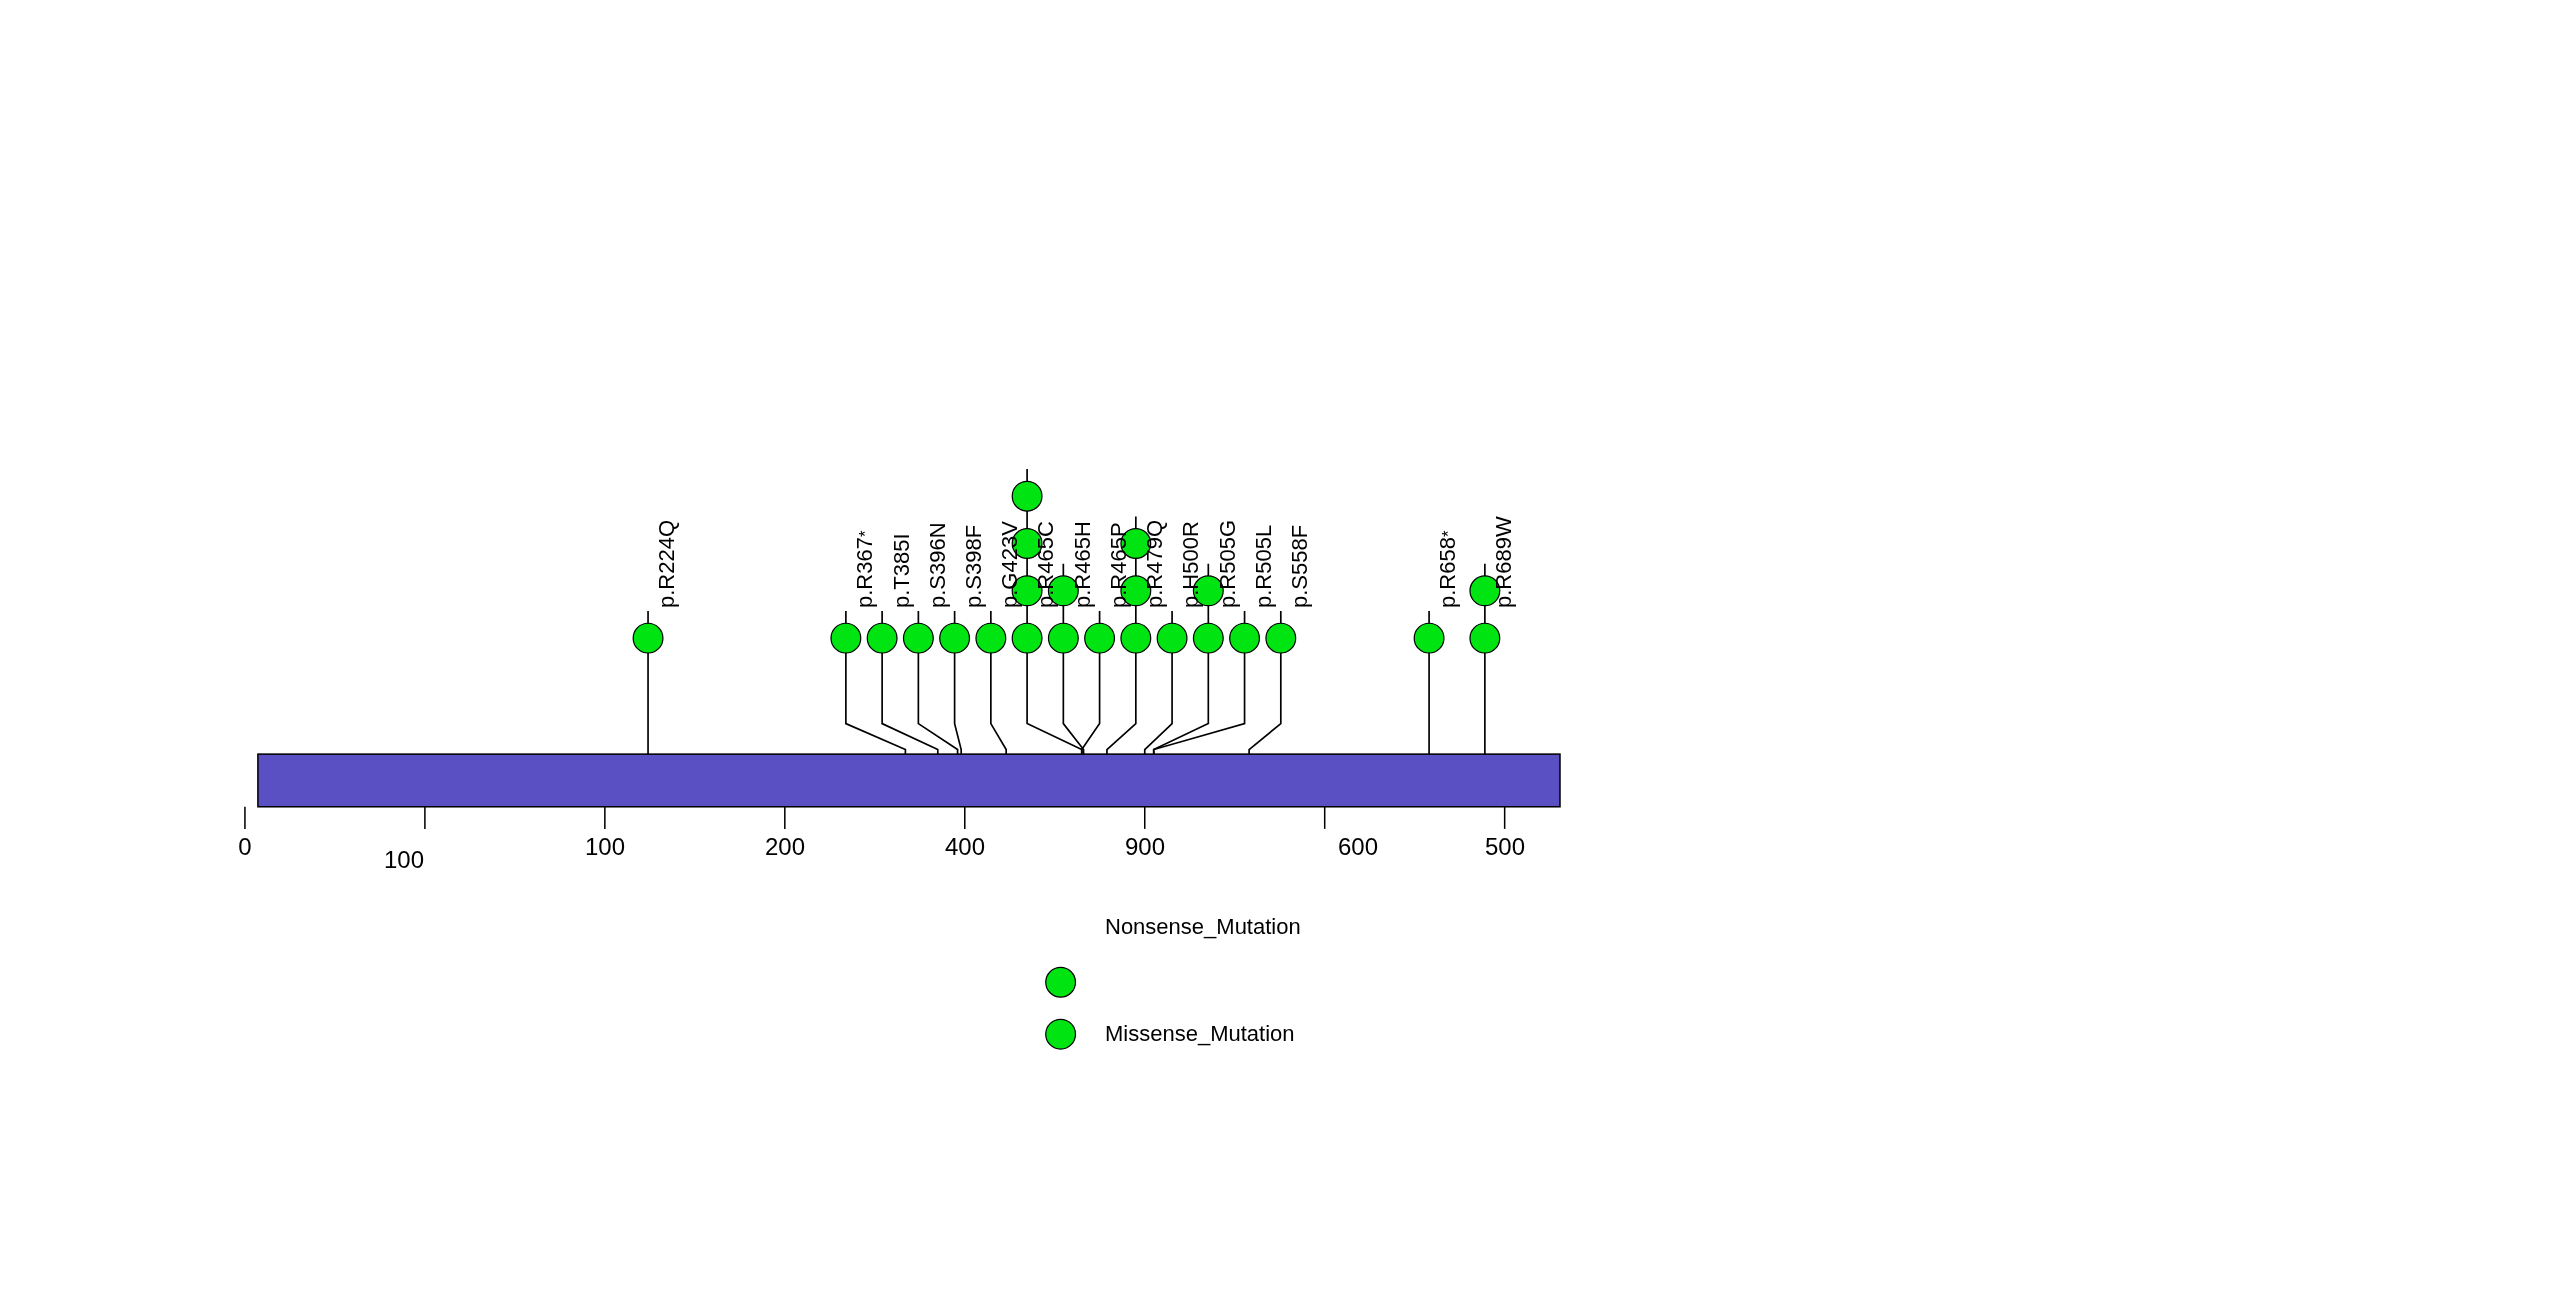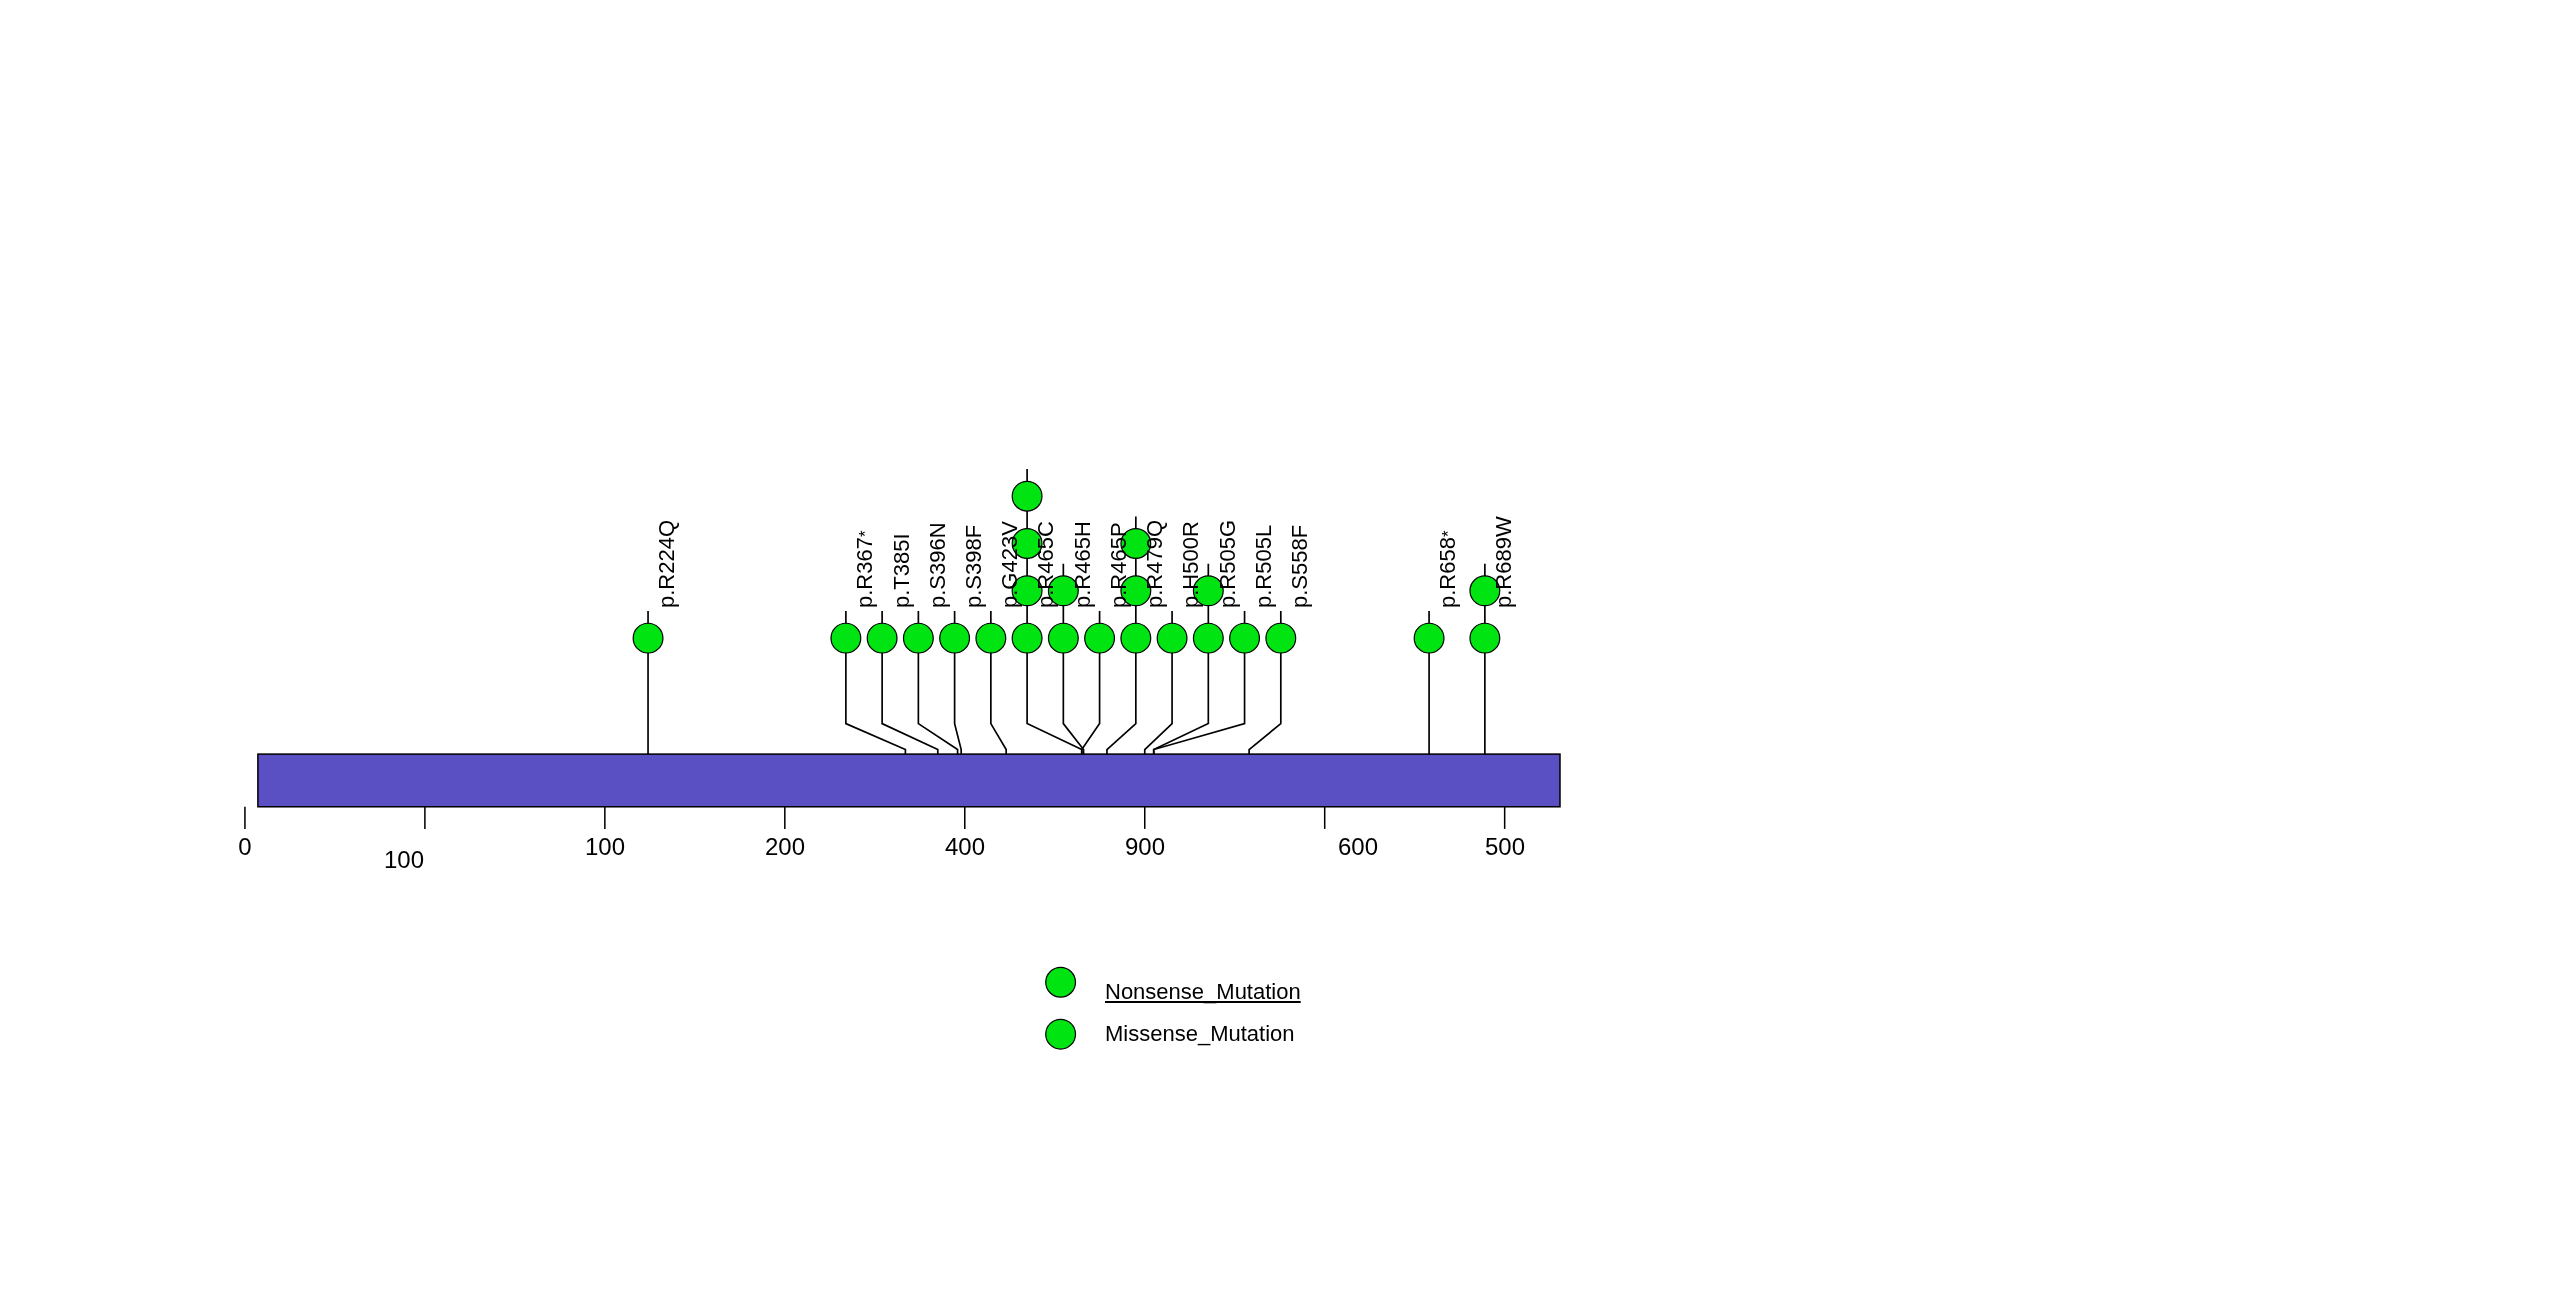--- a/index.html
+++ b/index.html
@@ -133,17 +133,17 @@
       <div class="axis-tick-label" style="left: 245px; top: 833px;">0</div>
       <div class="axis-tick-label" style="left: 404px; top: 833px; margin-top: 13px;">100</div>
       <div class="axis-tick-label" style="left: 605px; top: 833px;">100</div>
       <div class="axis-tick-label" style="left: 785px; top: 833px;">200</div>
       <div class="axis-tick-label" style="left: 965px; top: 833px; text-align: center;">400</div>
       <div class="axis-tick-label" style="left: 1145px; top: 833px;">900</div>
       <div class="axis-tick-label" style="left: 1325px; top: 833px; margin-left: 33px;">600</div>
       <div class="axis-tick-label" style="left: 1505px; top: 833px;">500</div>
     </div>
   <div id="legendtext-layer">
-      <div class="legend-label" style="left: 1105px; top: 979px; text-decoration: underline;">Nonsense_Mutation</div>
+      <div class="legend-label" style="left: 1105px; top: 914px;">Nonsense_Mutation</div>
       <div class="legend-label" style="left: 1105px; top: 1021px;">Missense_Mutation</div>
     </div>
 </div>
 
 
 </body></html>

